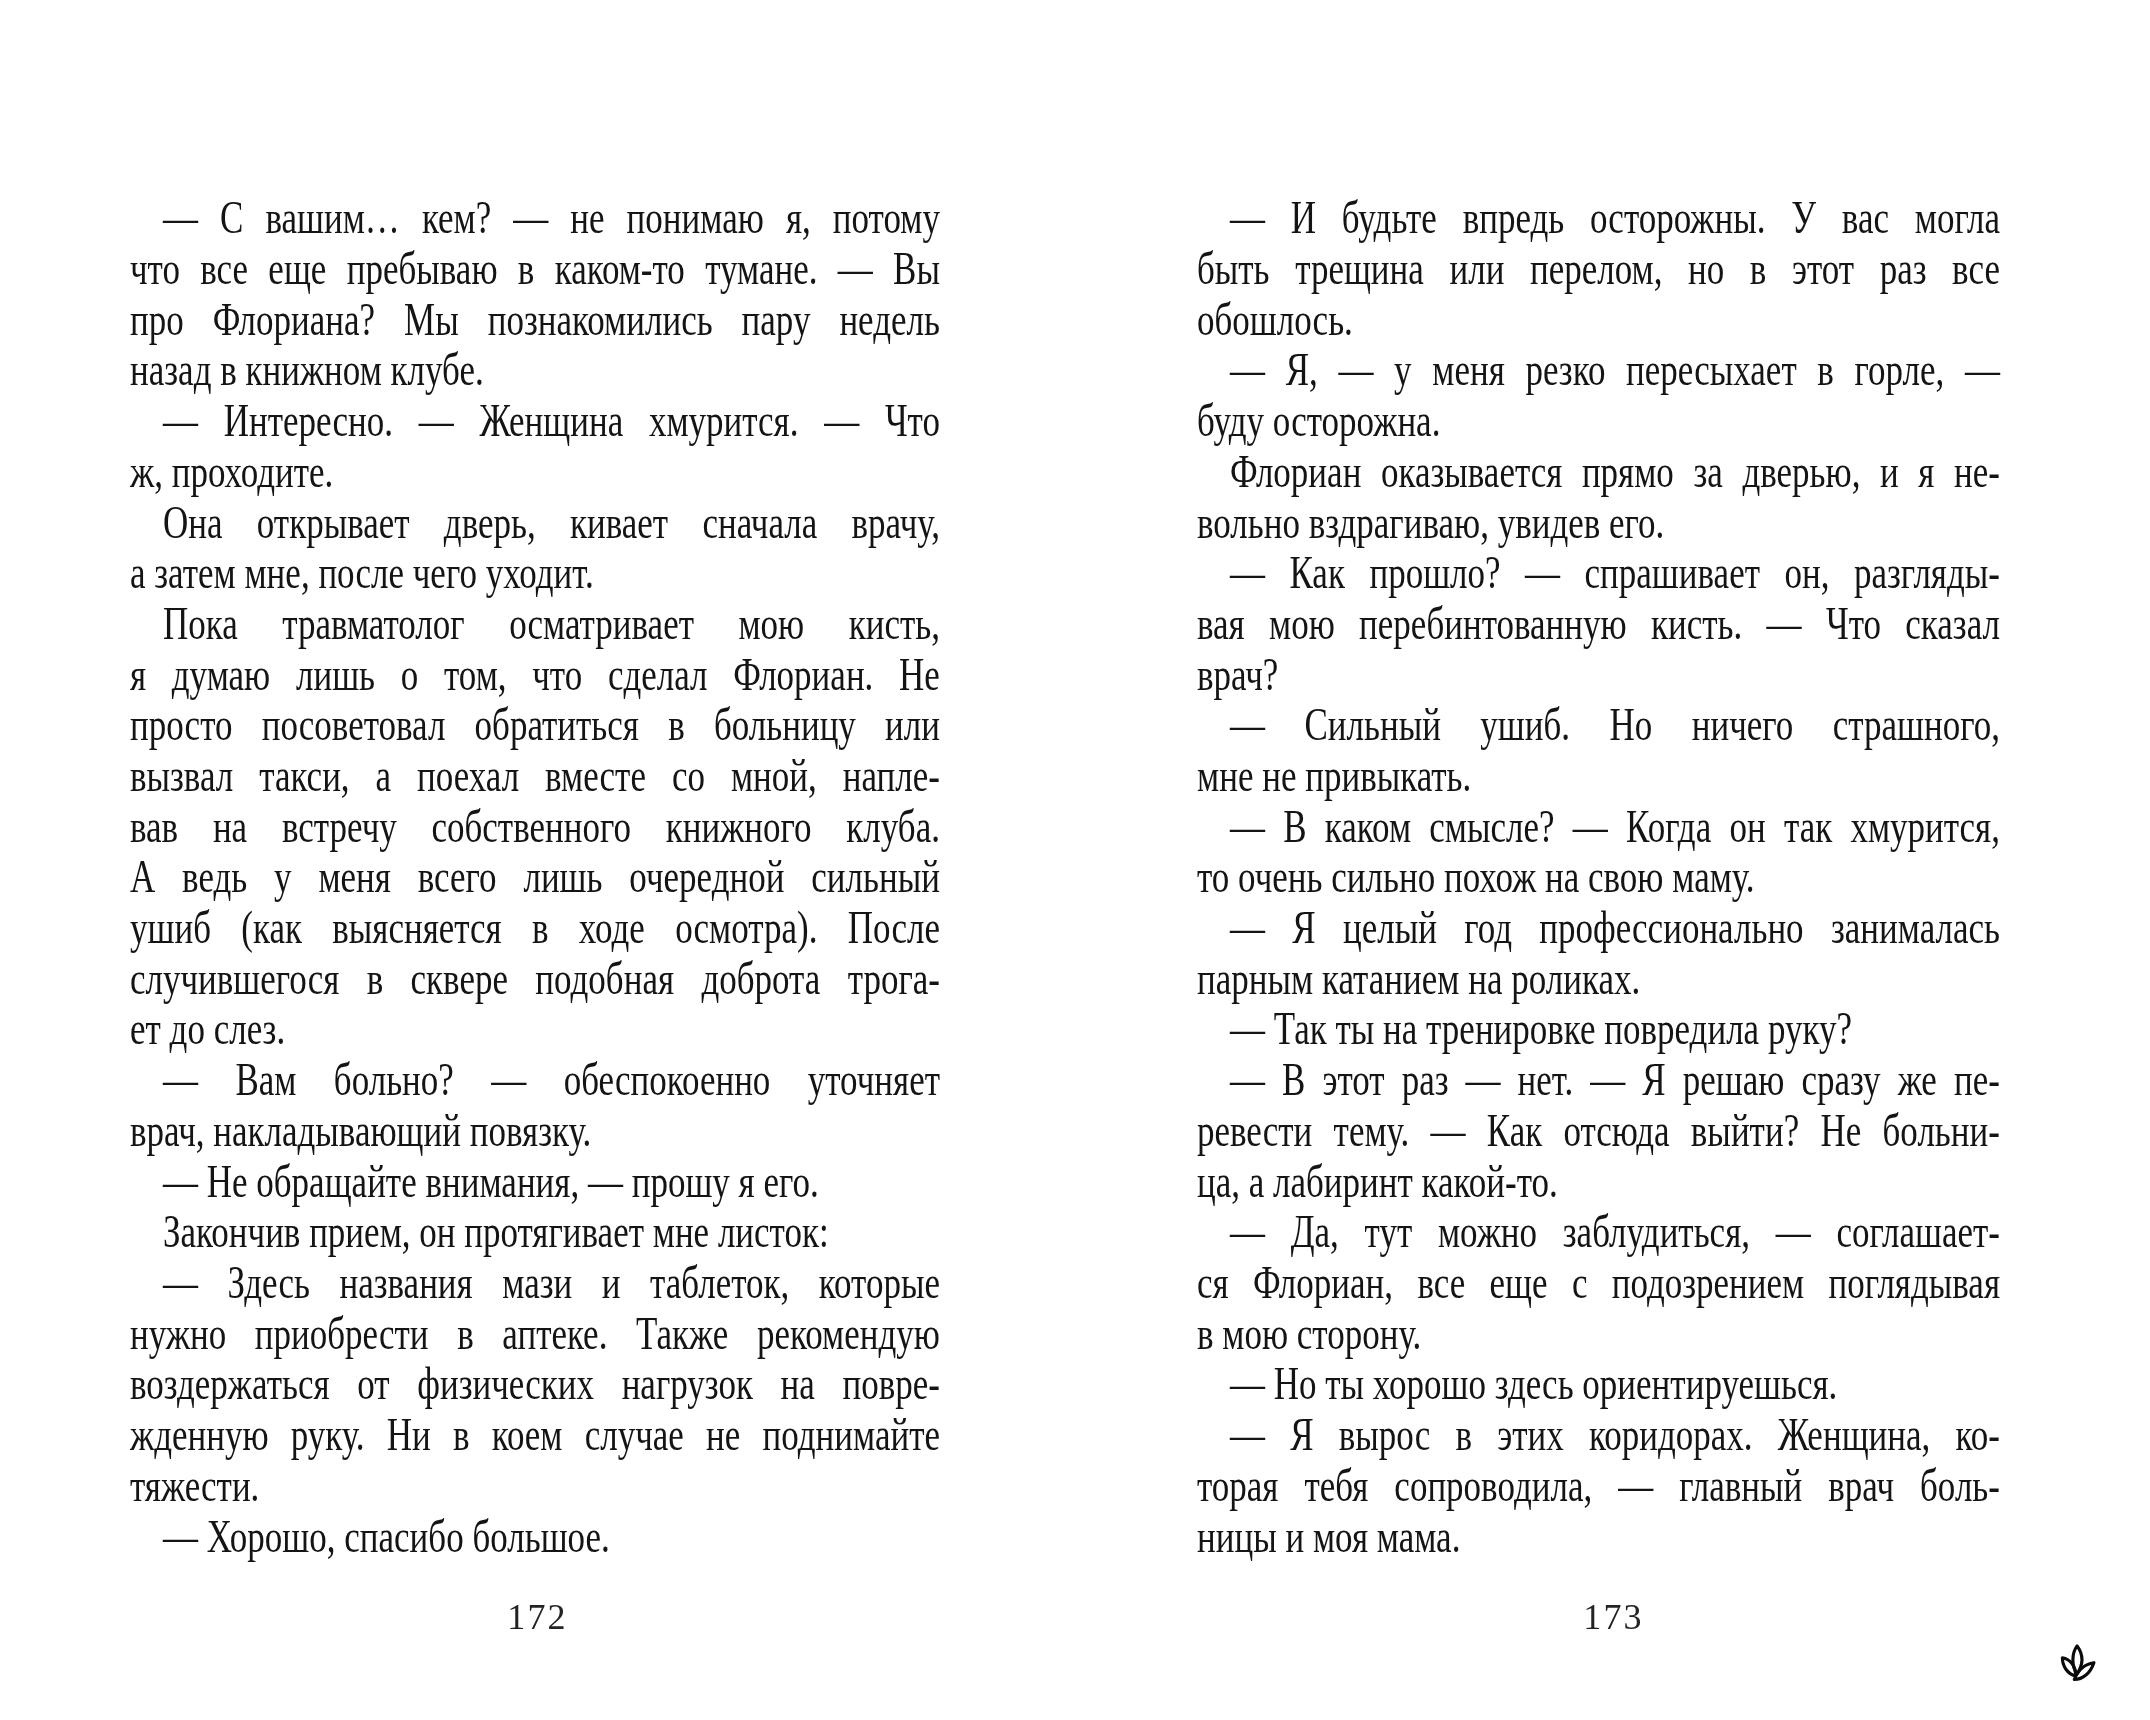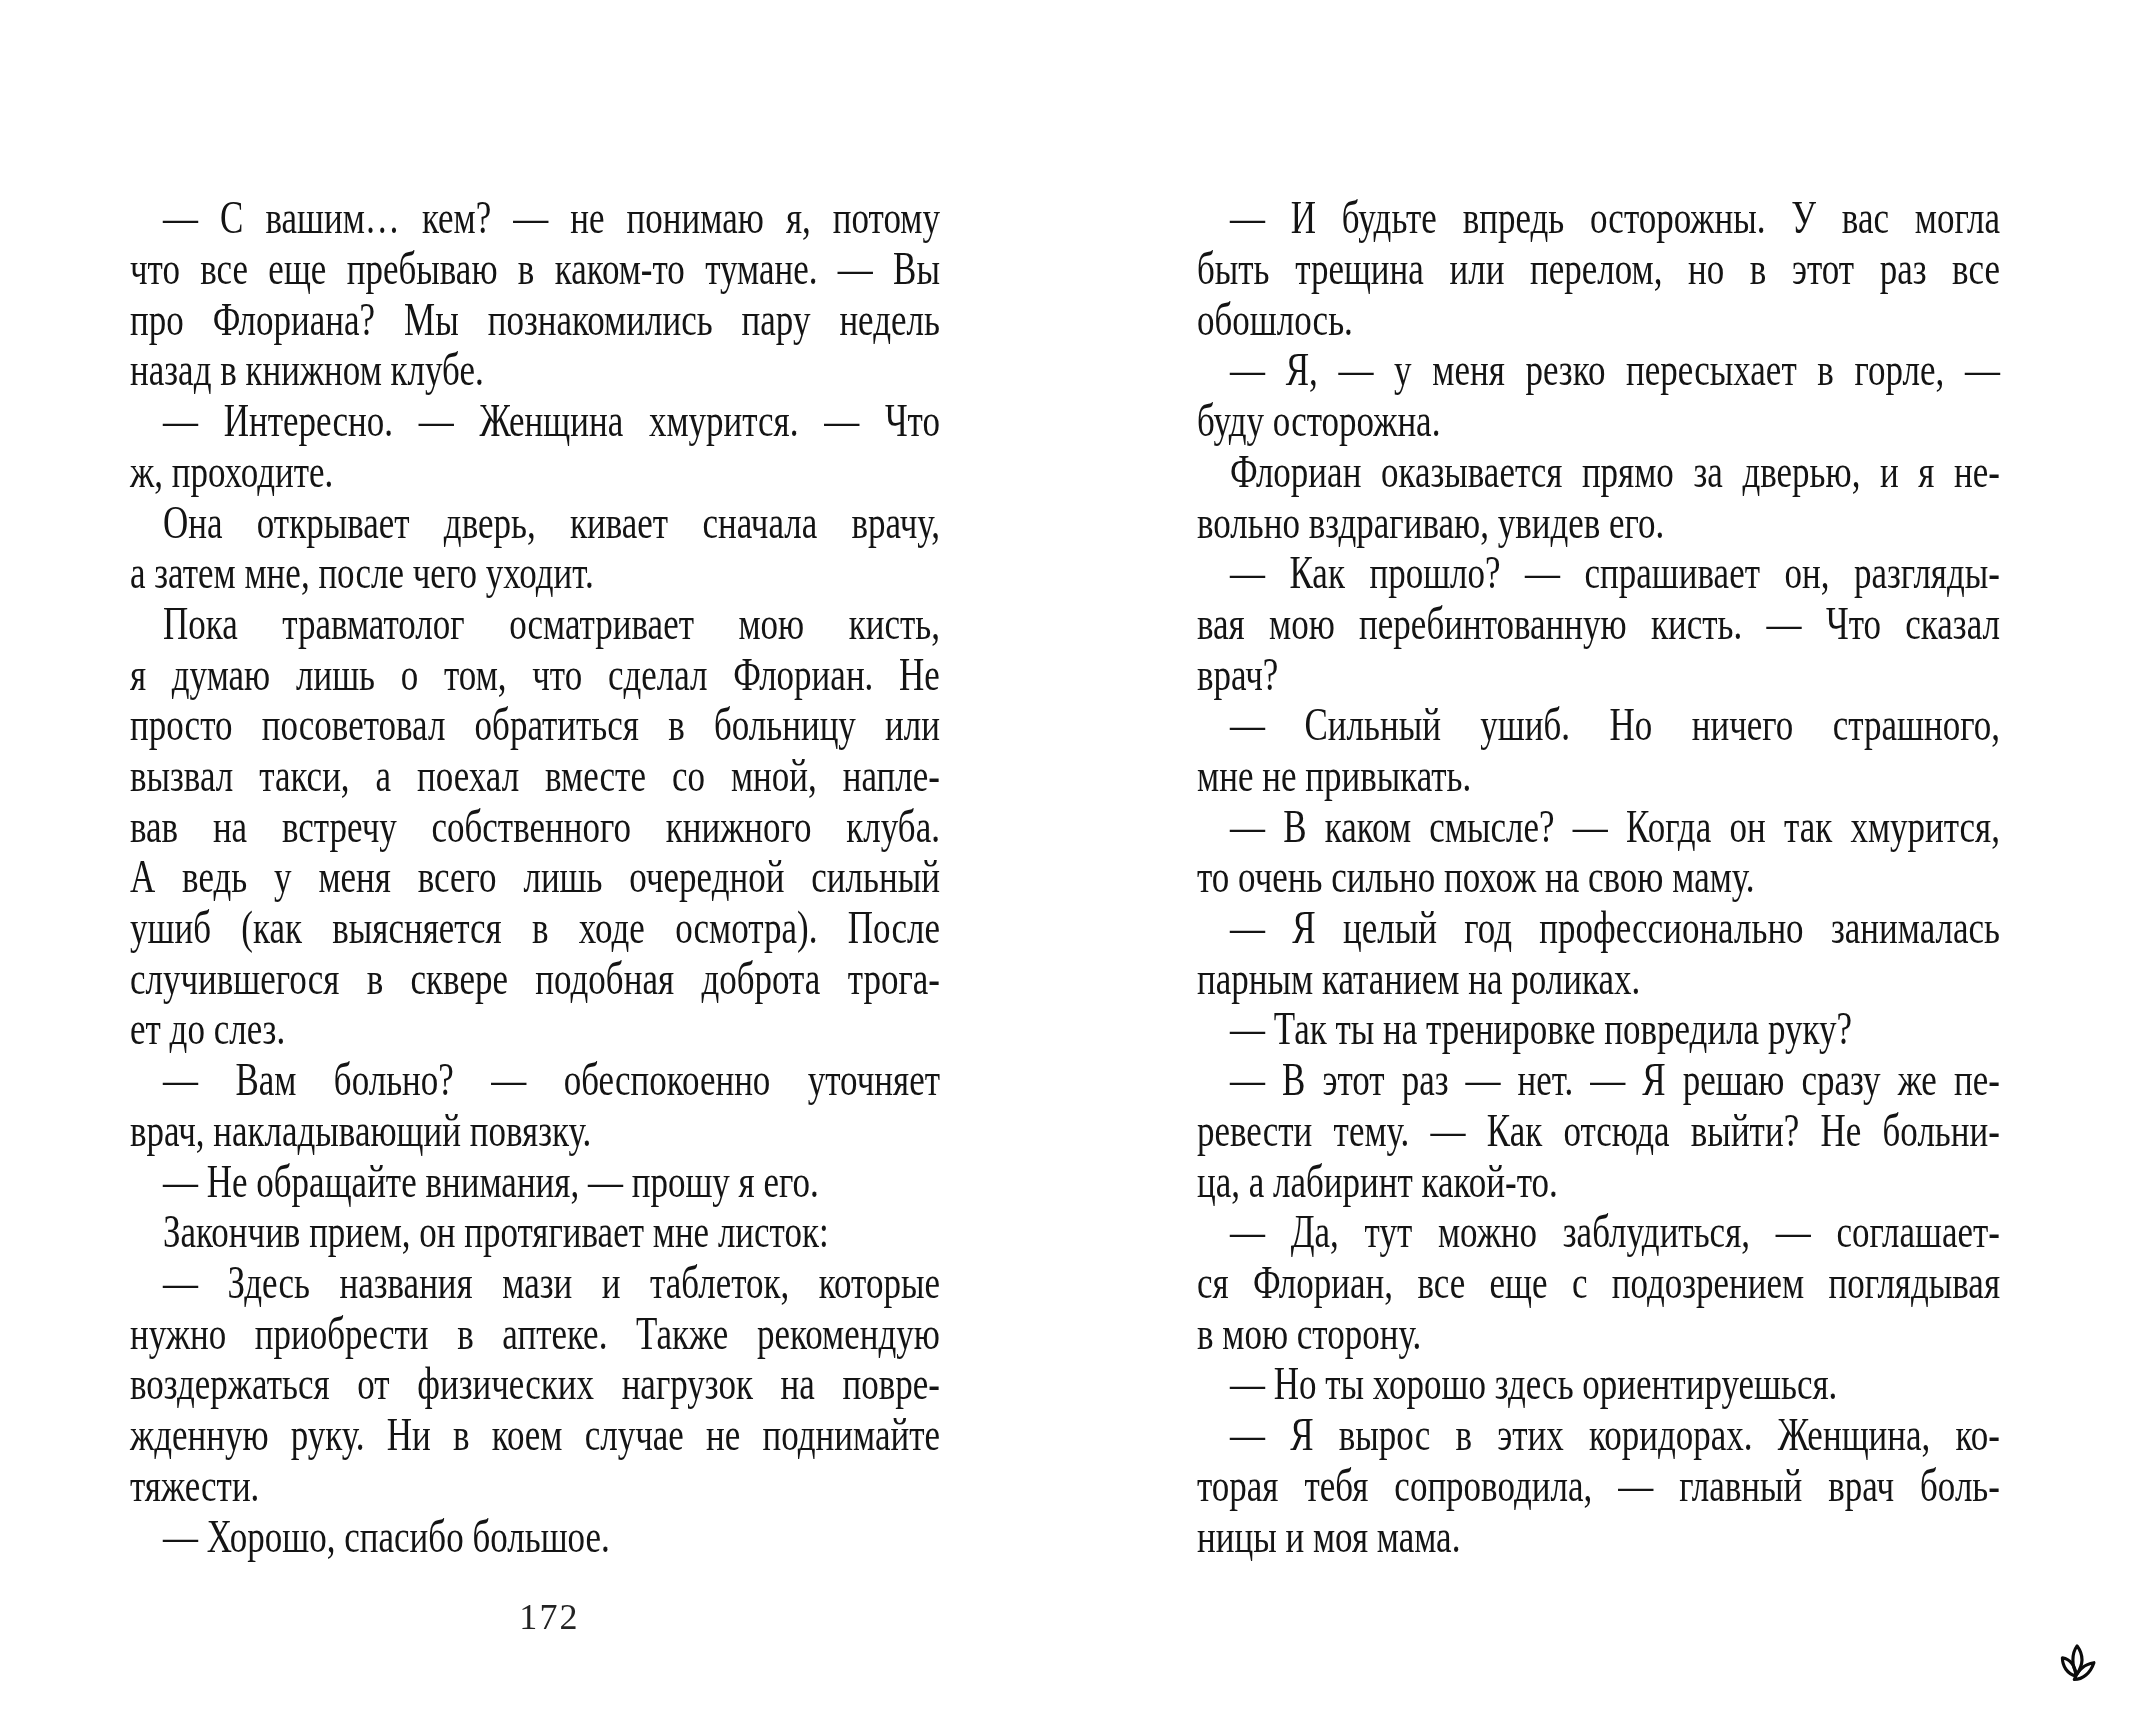--- a/index.html
+++ b/index.html
@@ -44,21 +44,20 @@
   }
   .line span { display: inline-block; }
 
   .pagenum {
     position: absolute;
     top: 1596px;
     font-size: 36px;
     letter-spacing: 2.2px;
     color: #232323;
     text-align: center;
-    margin-left: 12px;
   }
   .pagenum.left  { left: 0;      width: 1075px; }
   .pagenum.right { left: 1076px; width: 1075px; }
 
   .corner-icon {
     position: absolute;
     left: 2054px;
     top: 1642px;
     width: 42px;
     height: 47px;
@@ -401,20 +400,21 @@
         <span>—</span>
         <span>главный</span>
         <span>врач</span>
         <span>боль-</span>
       </div>
       <div class="line last">ницы и моя мама.</div>
     </div>
 
   <div class="pagenum left">172</div>
 
+  <div class="pagenum right">173</div>
 
   <svg class="corner-icon" viewBox="0 0 60 64" fill="none" xmlns="http://www.w3.org/2000/svg">
     <path d="M33 4 C 41 15, 43 29, 33 44 C 25 33, 25 15, 33 4 Z" stroke="#0b0b0b" stroke-width="4.5" stroke-linejoin="round"></path>
     <path d="M12 21 C 23 23, 31 32, 31 47 C 19 44, 12 33, 12 21 Z" stroke="#0b0b0b" stroke-width="4.5" stroke-linejoin="round"></path>
     <path d="M57 28 C 52 43, 41 52, 29 52 C 34 39, 43 30, 57 28 Z" stroke="#0b0b0b" stroke-width="4.5" stroke-linejoin="round"></path>
   </svg>
 
 </div>
 
 

